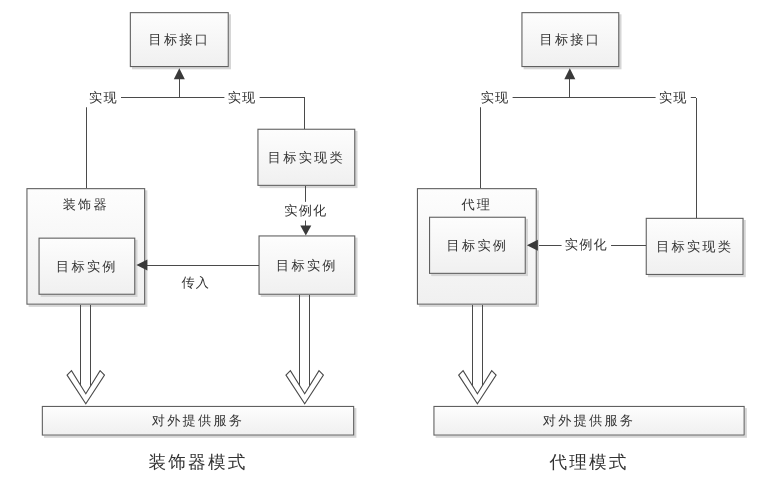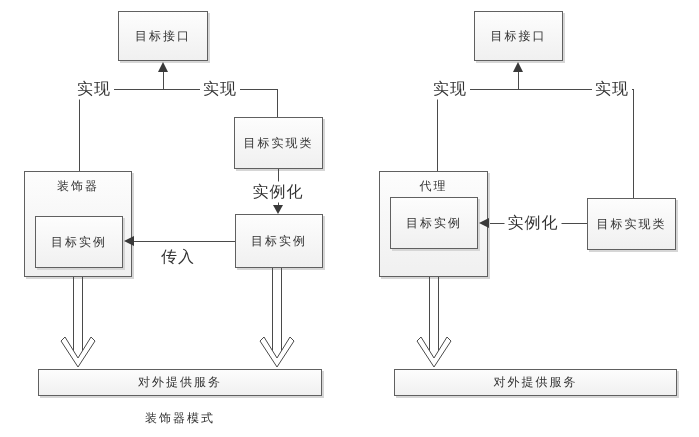--- a/index.html
+++ b/index.html
@@ -46,28 +46,28 @@
     z-index: 2;
   }
   .wires line { stroke: var(--line); stroke-width: 1; shape-rendering: crispEdges; }
   .wires polygon.solid-head { fill: var(--arrow-fill); stroke: none; }
   .wires polygon.hollow-head { fill: #ffffff; stroke: var(--line); stroke-width: 1; }
   .edge-label {
     position: absolute;
     transform: translate(-50%, -50%);
     background: #ffffff;
     padding: 0 3px;
-    font-size: 16px;
+    font-size: 12px;
     white-space: nowrap;
     z-index: 3;
     letter-spacing: 1px;
   }
   .caption {
     position: absolute;
-    font-size: 12px;
+    font-size: 16px;
     text-align: center;
     z-index: 1;
     letter-spacing: 2px;
   }
 </style>
 </head>
 <body>
 
 <div class="canvas">
 
@@ -110,20 +110,21 @@
   </div>
 
   <div class="box" style="left:587px; top:198px; width:89px; height:52px;">
     <span>目标实现类</span>
   </div>
 
   <div class="box" style="left:394px; top:369px; width:283px; height:27px;">
     <span>对外提供服务</span>
   </div>
 
+  <div class="caption" style="left:394px; top:410px; width:283px;">代理模式</div>
 
   <svg class="wires" xmlns="http://www.w3.org/2000/svg">
 
     <g>
       <line x1="79" y1="89" x2="277" y2="89"></line>
       <line x1="163" y1="89" x2="163" y2="72"></line>
       <polygon class="solid-head" points="163,62 158,72 168,72"></polygon>
       <line x1="79" y1="89" x2="79" y2="171"></line>
       <line x1="277" y1="89" x2="277" y2="117"></line>
     </g>

